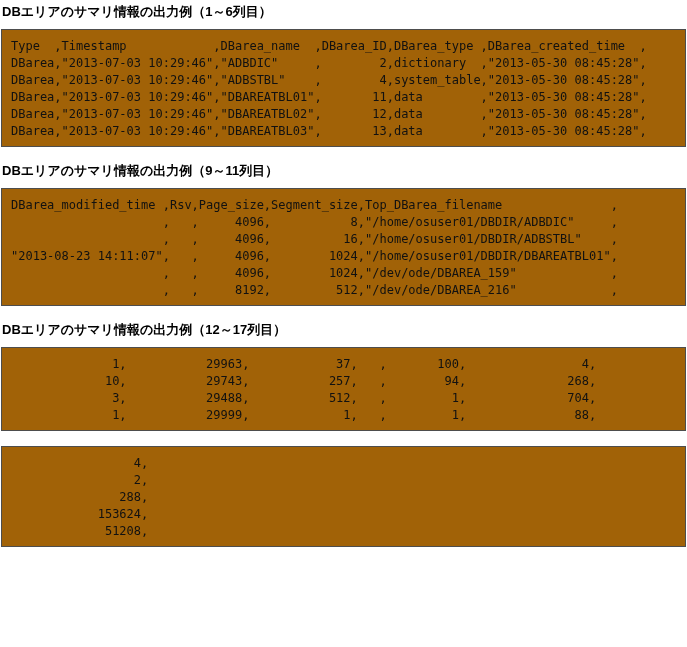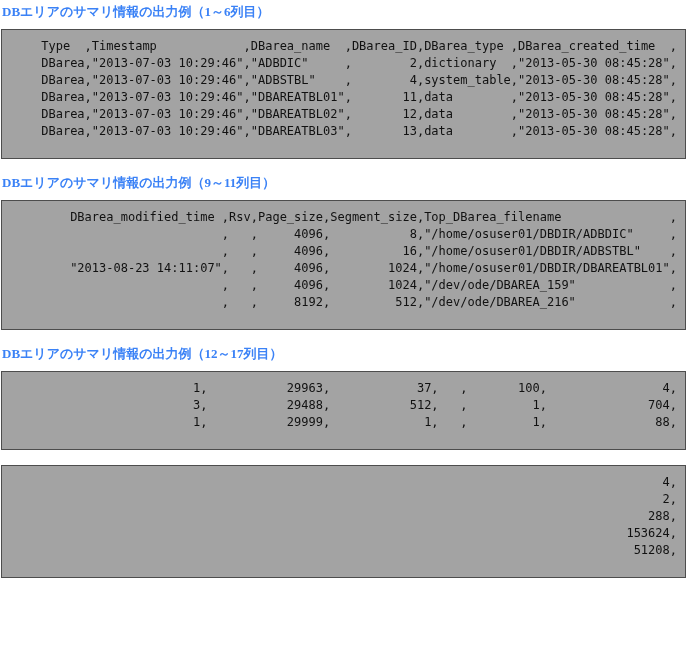--- a/index.html
+++ b/index.html
@@ -12,34 +12,33 @@
     width: 687px;
     height: 647px;
     padding: 3px 1px 0 1px;
     background: #ffffff;
     overflow: hidden;
   }
   .section {
     margin: 0 0 15px 0;
   }
   .section-heading {
-    font-family: Liberation Serif, serif;
+    font-family: Liberation Sans, sans-serif;
     font-size: 13px;
     line-height: 17px;
     font-weight: bold;
-    color: #3b82f6;
+    color: #000000;
     margin: 0 0 9px 1px;
     white-space: pre;
   }
   .csv-box {
     border: 1px solid #4d4d4d;
-    background: #a3a3a3;
-    padding: 8px 8px 18px 9px;
+    background: #a16207;
+    padding: 8px 8px 6px 9px;
     overflow: hidden;
-    text-align: right;
   }
   .csv-line {
     font-family: "DejaVu Sans Mono", monospace;
     font-size: 12px;
     line-height: 17px;
     color: #111111;
     white-space: pre;
   }
   .refmark {
     display: inline-block;
@@ -75,20 +74,21 @@
       <div class="csv-line">"2013-08-23 14:11:07",   ,     4096,        1024,"/home/osuser01/DBDIR/DBAREATBL01",</div>
       <div class="csv-line">                     ,   ,     4096,        1024,"/dev/ode/DBAREA_159"             ,</div>
       <div class="csv-line">                     ,   ,     8192,         512,"/dev/ode/DBAREA_216"             ,</div>
     </div>
   </div>
 
   <div class="section">
     <div class="section-heading">DBエリアのサマリ情報の出力例（12～17列目）</div>
     <div class="csv-box">
       <div class="csv-line">              1,           29963,            37,   ,       100,                4,</div>
+      <div class="csv-line">             10,           29743,           257,   ,        94,              268,</div>
       <div class="csv-line">              3,           29488,           512,   ,         1,              704,</div>
       <div class="csv-line">              1,           29999,             1,   ,         1,               88,</div>
     </div>
   </div>
 
   <div class="section">
     <div class="csv-box">
       <div class="csv-line">                 4,</div>
       <div class="csv-line">                 2,</div>
       <div class="csv-line">               288,</div>

